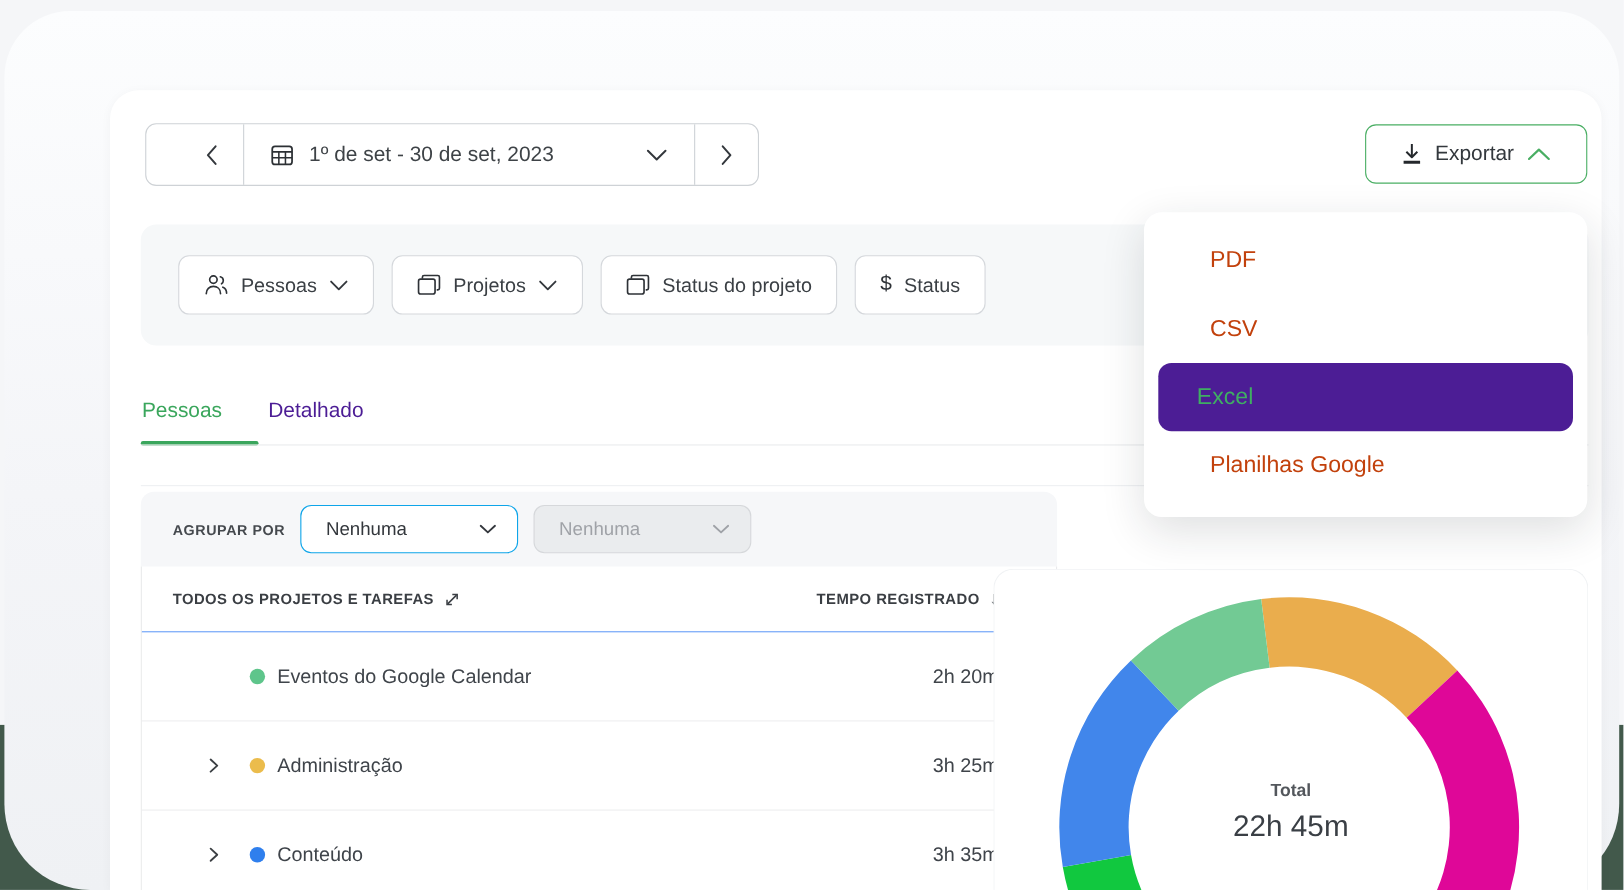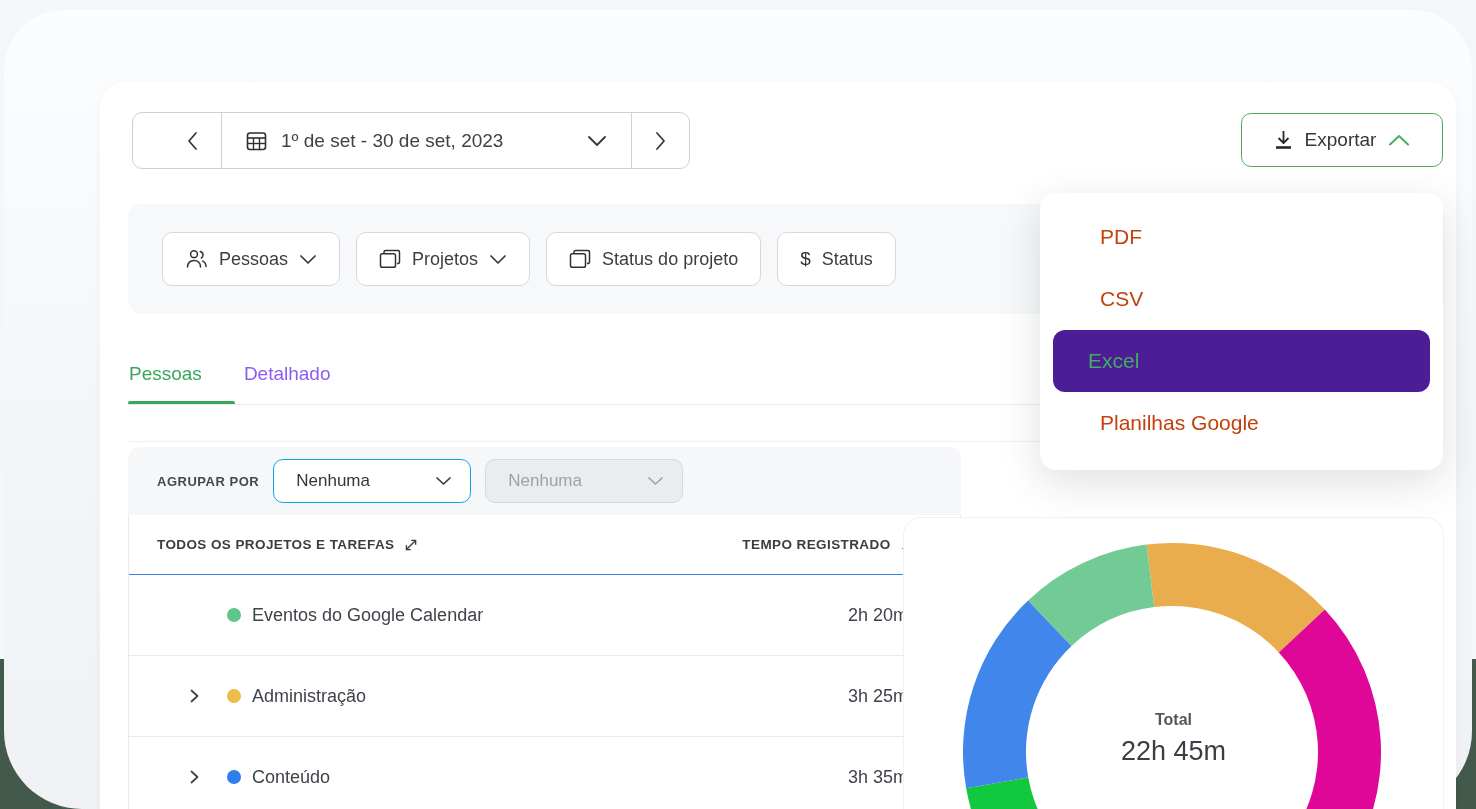--- a/index.html
+++ b/index.html
@@ -34,21 +34,21 @@
   
   .filter-bar { position:absolute; left:28px; right:12px; top:122px; height:110px;
     background:#f6f8f9; border-radius:14px; display:flex; align-items:center;
     padding-left:34px; gap:16px; }
   .chip { height:54px; background:#fff; border:1px solid #d5d8dc; border-radius:10px;
     display:flex; align-items:center; padding:0 22px; gap:11px; font-size:18px; color:#3a3f44; cursor:pointer; }
   .chip .dollar { font-size:19px; color:#2e3237; }
 
   
   .tabs { position:absolute; left:29px; top:281px; display:flex; gap:42px; font-size:19px; }
-  .tab { color:#8b5cf6; cursor:pointer; padding-bottom:14px; }
+  .tab { color:#4c1d95; cursor:pointer; padding-bottom:14px; }
   .tab.active { color:#3aa65c; }
   .tab-underline { position:absolute; left:28px; top:319px; width:107px; height:4px;
     background:#3aa65c; border-radius:2px; }
   .divider-1 { position:absolute; left:28px; right:12px; top:322px; height:1px; background:#e9ebed; }
   .divider-2 { position:absolute; left:28px; right:12px; top:359px; height:1px; background:#eef0f2; }
 
   
   .left-col { position:absolute; left:28px; top:365px; width:833px; bottom:0; }
   .group-bar { height:68px; background:#f6f7f9; border-radius:12px 12px 0 0;
     display:flex; align-items:center; padding-left:29px; }

